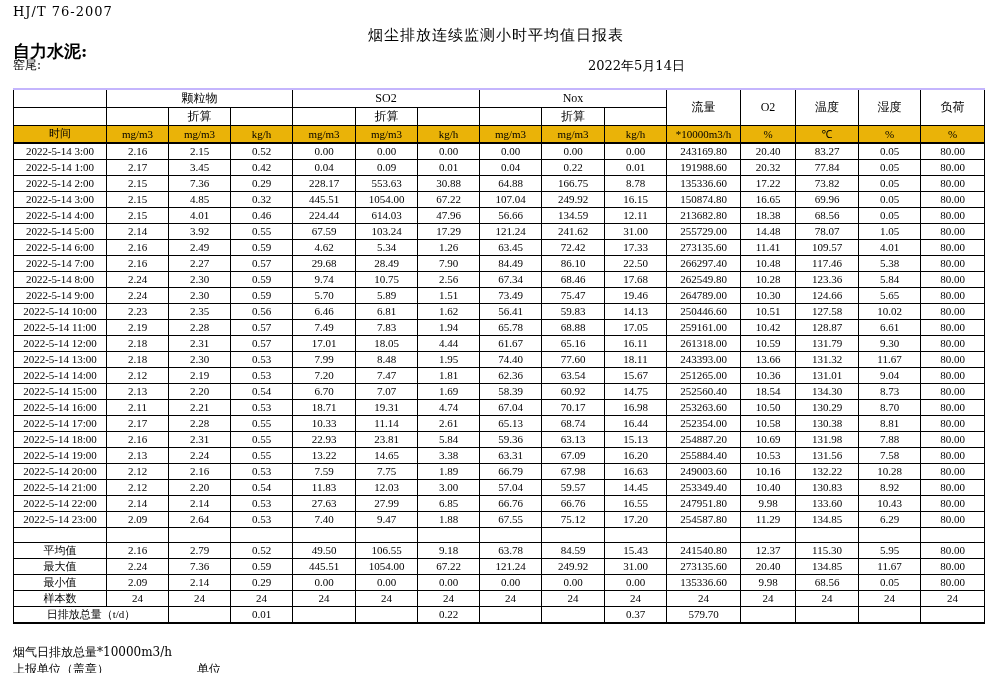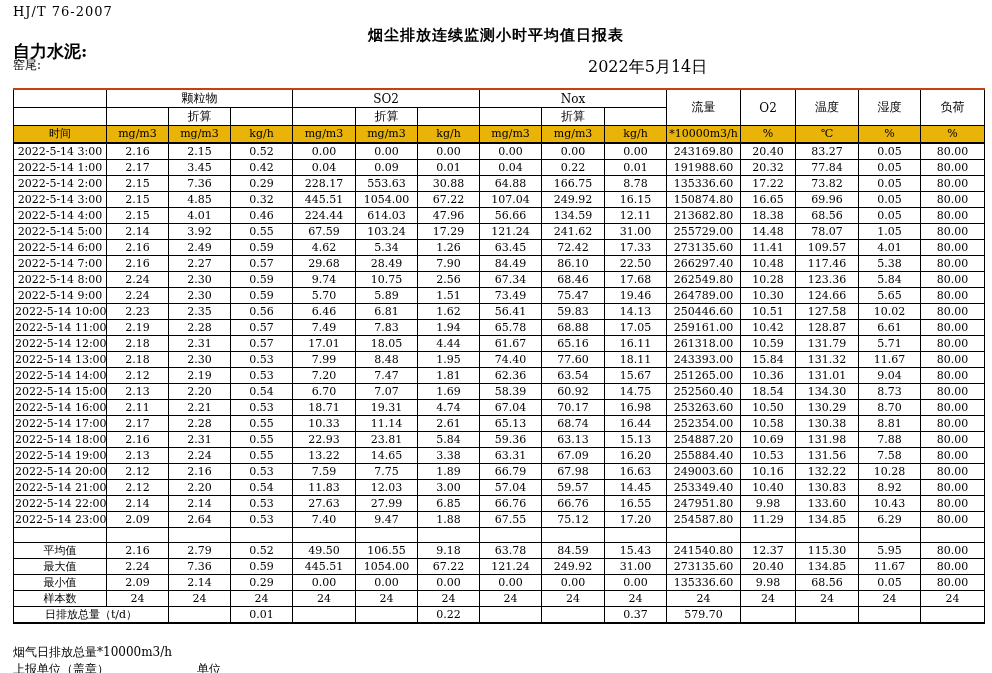--- a/index.html
+++ b/index.html
@@ -3,40 +3,40 @@
 <meta charset="utf-8">
 <style>
   * { margin:0; padding:0; box-sizing:border-box; }
   html,body { background:#ffffff; }
   body {
     width:992px; height:673px; position:relative; overflow:hidden;
     font-family:"DejaVu Serif","Liberation Serif",serif;
     color:#000;
   }
   .standard-no { position:absolute; left:13px; top:4px; font-size:13px; font-weight:normal; letter-spacing:1px; }
-  .report-title { position:absolute; left:0; top:26px; width:992px; text-align:center; font-size:15px; font-weight:bold; letter-spacing:1px; }
+  .report-title { position:absolute; left:0; top:26px; width:992px; text-align:center; font-size:15px; font-weight:normal; letter-spacing:1px; }
   .site-name { position:absolute; left:13px; top:40px; font-size:17px; font-weight:bold; }
   .kiln-name { position:absolute; left:13px; top:57px; font-size:12px; font-weight:normal; }
-  .report-date { position:absolute; left:588px; top:57px; font-size:16px; }
+  .report-date { position:absolute; left:588px; top:57px; font-size:13px; }
 
   table.report {
     position:absolute; left:13px; top:88px; width:971px;
     border-collapse:collapse; table-layout:fixed;
     font-size:11px;
   }
   table.report th, table.report td {
     border:1px solid #000;
     text-align:center; vertical-align:middle;
     font-weight:normal;
     white-space:nowrap; overflow:hidden;
     padding:0 1px;
   }
   table.report thead th { height:17px; font-size:12px; }
   table.report tbody td { height:15px; line-height:15px; }
-  table.report { border-top:2px solid #c2410c; border-bottom:2px solid #000; }
+  table.report { border-top:2px solid #c4b5fd; border-bottom:2px solid #000;font-family:Liberation Serif, serif; }
   table.report thead tr.units-row th { background:#eab308; font-size:11px; }
   table.report thead { border-bottom:2px solid #000; }
   td.label-cell { text-align:center;margin-top:48px; }
   td.total-label { text-align:left; padding-left:3px; }
 
   .footer-note { position:absolute; left:13px; top:644px; font-size:12px;text-align:center; }
   .footer-report-unit { position:absolute; left:13px; top:661px; font-size:12px; }
   .footer-unit { position:absolute; left:197px; top:661px; font-size:12px; }
 </style>
 </head>
@@ -320,36 +320,36 @@
         <td>0.57</td>
         <td>17.01</td>
         <td>18.05</td>
         <td>4.44</td>
         <td>61.67</td>
         <td>65.16</td>
         <td>16.11</td>
         <td>261318.00</td>
         <td>10.59</td>
         <td>131.79</td>
-        <td>5.71</td>
+        <td>9.30</td>
         <td>80.00</td>
       </tr>
       <tr>
         <td>2022-5-14 13:00</td>
         <td>2.18</td>
         <td>2.30</td>
         <td>0.53</td>
         <td>7.99</td>
         <td>8.48</td>
         <td>1.95</td>
         <td>74.40</td>
         <td>77.60</td>
         <td>18.11</td>
         <td>243393.00</td>
-        <td>15.84</td>
+        <td>13.66</td>
         <td>131.32</td>
         <td>11.67</td>
         <td>80.00</td>
       </tr>
       <tr>
         <td>2022-5-14 14:00</td>
         <td>2.12</td>
         <td>2.19</td>
         <td>0.53</td>
         <td>7.20</td>

